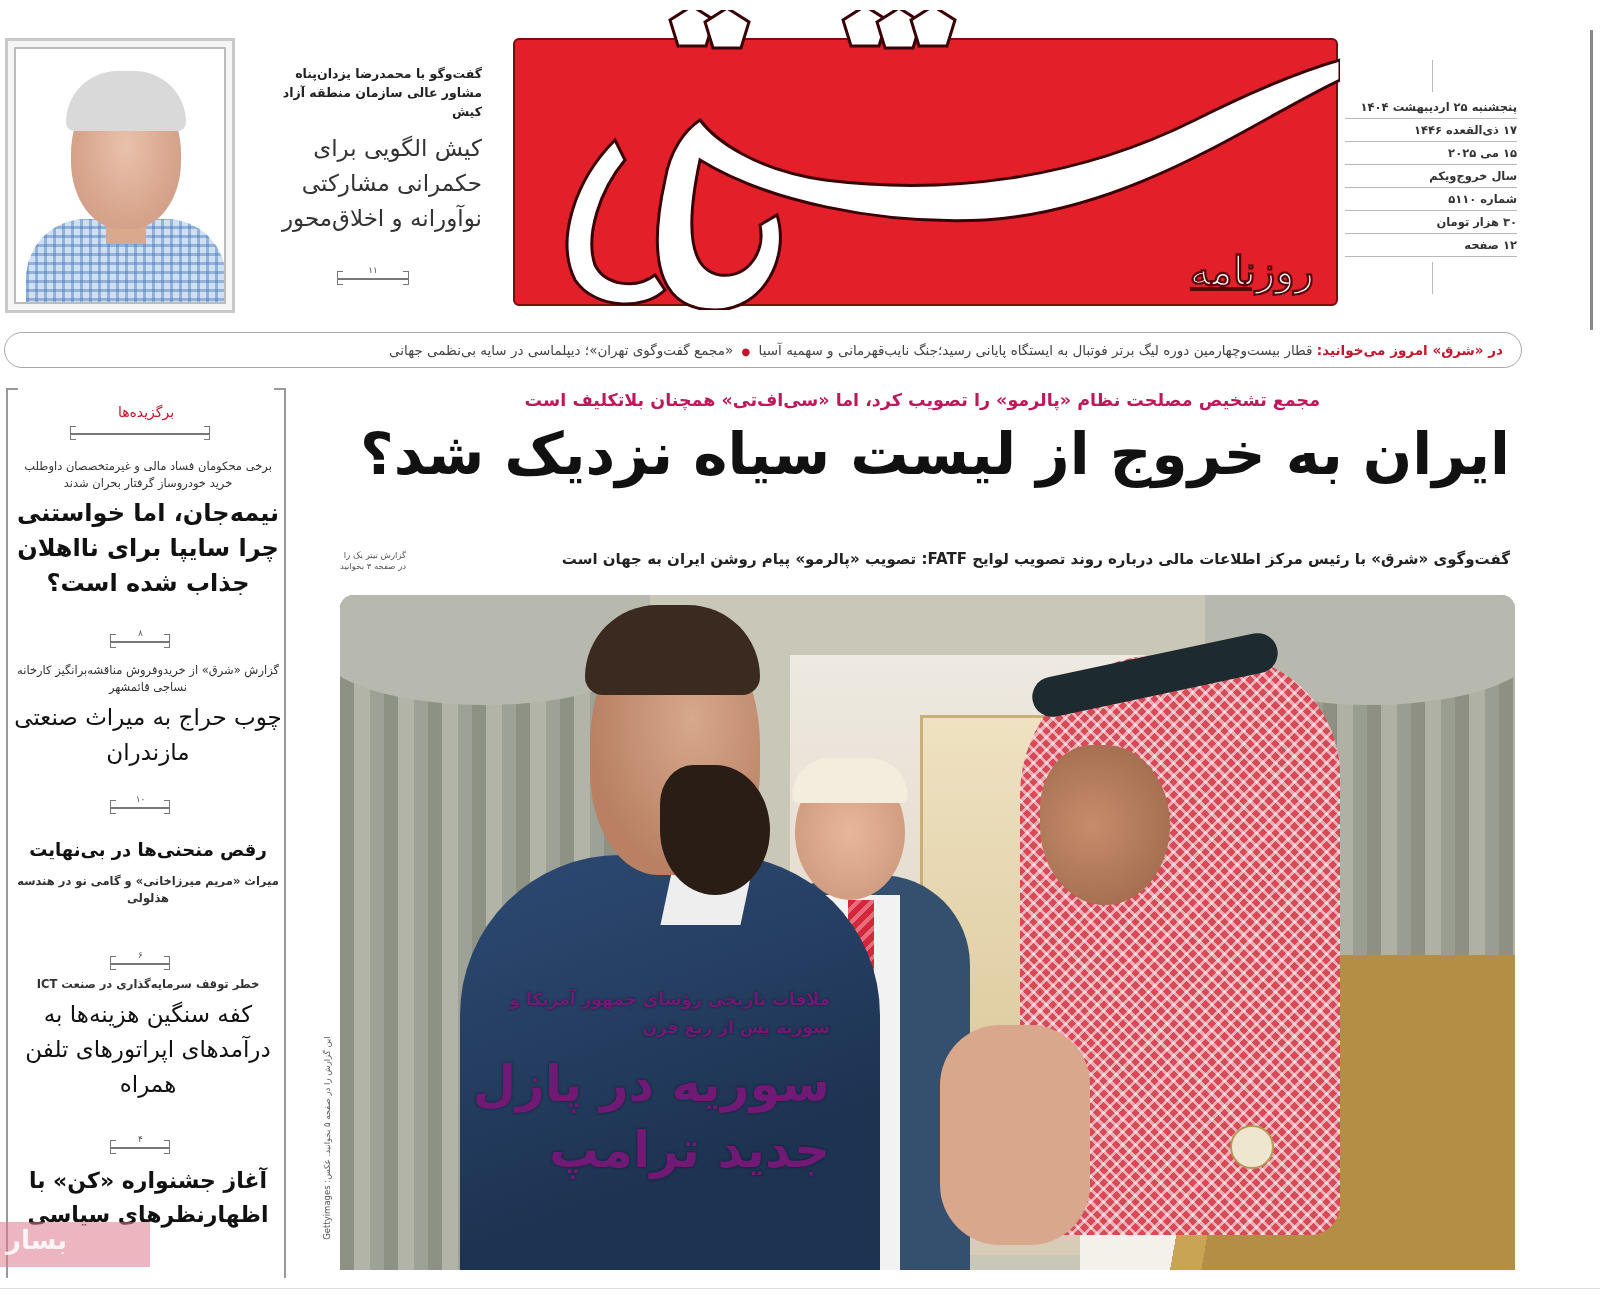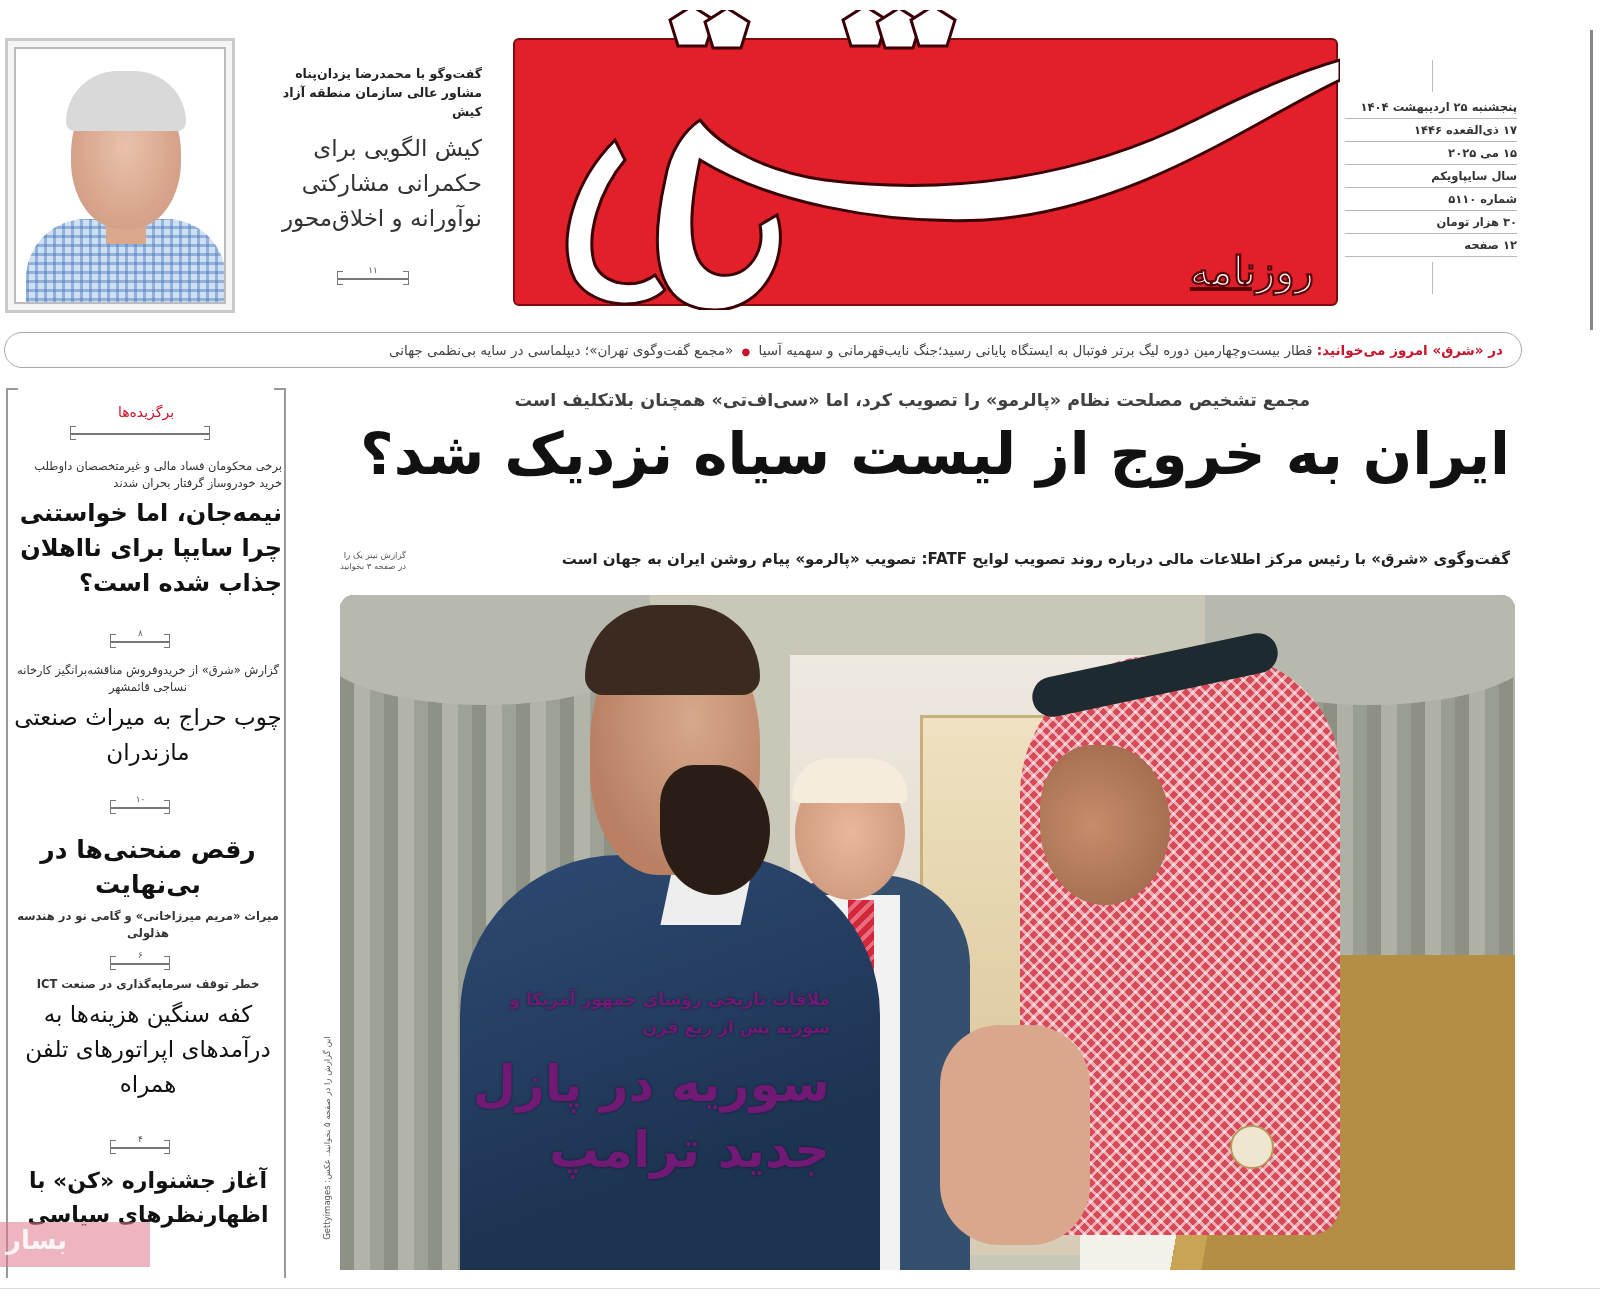--- a/index.html
+++ b/index.html
@@ -52,21 +52,21 @@
   .sep-num { position: absolute; left: 50%; top: -6px; transform: translateX(-50%); font-size: 9px; color: #555; background: #fff; padding: 0 2px; }
   .sb-item { position: absolute; left: 6px; width: 268px; text-align: center; direction: rtl; }
   .sb-kicker { font-size: 11.5px; line-height: 17px; color: #333; }
   .sb-head { font-size: 24px; line-height: 35px; color: #111; font-weight: bold; margin-top: 4px; }
   .sb-head.light { font-weight: normal; font-size: 23px; }
   .watermark { position: absolute; left: 0; top: 1222px; width: 150px; height: 45px; background: rgba(220,120,140,.55); }
   .watermark span { position: absolute; left: 6px; top: 3px; color: rgba(255,255,255,.85); font-size: 26px; font-weight: bold; direction: rtl; }
 
   
   .main { position: absolute; left: 300px; top: 380px; width: 1230px; }
-  .surtitle { position: absolute; right: 220px; top: 10px; font-size: 17.5px; font-weight: bold; color: #404040; direction: rtl; white-space: nowrap; }
+  .surtitle { position: absolute; right: 210px; top: 10px; font-size: 17.5px; font-weight: bold; color: #be185d; direction: rtl; white-space: nowrap; }
   .headline { position: absolute; right: 20px; top: 40px; font-size: 58px; font-weight: bold; color: #111; direction: rtl; white-space: nowrap; letter-spacing: -1px; font-family: "DejaVu Sans", sans-serif; }
   .subtitle { position: absolute; right: 20px; top: 170px; font-size: 15px; font-weight: bold; color: #222; direction: rtl; white-space: nowrap; }
   .see-report { position: absolute; left: 40px; top: 170px; font-size: 8.5px; line-height: 11px; color: #555; direction: rtl; text-align: right; }
 
   
   .photo { position: absolute; left: 340px; top: 595px; width: 1175px; height: 675px; border-radius: 14px 14px 0 0; overflow: hidden; background: #c9c7b8; }
   .curtain-l { position: absolute; left: 0; top: 0; width: 280px; height: 100%;
     background: repeating-linear-gradient(90deg, #8e9285 0 14px, #b1b4a7 14px 30px, #9ea196 30px 44px); }
   .curtain-r { position: absolute; right: 0; top: 0; width: 280px; height: 100%;
     background: repeating-linear-gradient(90deg, #8d9083 0 14px, #aeb1a4 14px 30px, #9a9d92 30px 44px); }
@@ -143,21 +143,21 @@
       </g>
     </svg>
     <div class="logo-sub rtl">روزنامه</div>
   </div>
 
   <div class="deco-v" style="top:60px;height:32px;"></div>
   <div class="dateline rtl">
     <div class="row">پنجشنبه ۲۵ اردیبهشت ۱۴۰۴</div>
     <div class="row">۱۷ ذی‌القعده ۱۴۴۶</div>
     <div class="row">۱۵ می ۲۰۲۵</div>
-    <div class="row">سال سایپا‌ویکم</div>
+    <div class="row">سال خروج‌ویکم</div>
     <div class="row">شماره ۵۱۱۰</div>
     <div class="row">۳۰ هزار تومان</div>
     <div class="row">۱۲ صفحه</div>
   </div>
   <div class="deco-v" style="top:262px;height:32px;"></div>
   <div class="right-edge"></div>
 </div>
 
 <div class="ticker">
   <div class="inner">
@@ -171,21 +171,21 @@
 <div class="sidebar">
   <div class="corner" style="left:-2px;top:0;border-right:none;border-bottom:none;"></div>
   <div class="corner" style="right:-2px;top:0;border-left:none;border-bottom:none;"></div>
   <div class="sb-title">برگزیده‌ها</div>
   <div class="sb-sep" style="top:38px;width:140px;">
     <div class="sep-cap-l"></div>
       <div class="sep-line"></div>
       <div class="sep-cap-r"></div>
   </div>
 
-  <div class="sb-item" style="top:70px;text-align:right;">
+  <div class="sb-item" style="top:70px;">
     <div class="sb-kicker">برخی محکومان فساد مالی و غیرمتخصصان داوطلب خرید خودروساز گرفتار بحران شدند</div>
     <div class="sb-head">نیمه‌جان، اما خواستنی چرا سایپا برای نااهلان جذاب شده است؟</div>
   </div>
   <div class="sb-sep" style="top:246px;">
     <div class="sep-cap-l"></div>
       <div class="sep-line"></div>
       <div class="sep-cap-r"></div>
     <span class="sep-num">۸</span>
   </div>
 
@@ -194,21 +194,21 @@
     <div class="sb-head light">چوب حراج به میراث صنعتی مازندران</div>
   </div>
   <div class="sb-sep" style="top:412px;">
     <div class="sep-cap-l"></div>
       <div class="sep-line"></div>
       <div class="sep-cap-r"></div>
     <span class="sep-num">۱۰</span>
   </div>
 
   <div class="sb-item" style="top:440px;">
-    <div class="sb-head" style="font-size:25px;">رقص منحنی‌ها در بی‌نهایت</div>
+    <div class="sb-head" style="font-size:18px;">رقص منحنی‌ها در بی‌نهایت</div>
     <div class="sb-kicker" style="font-weight:bold;margin-top:6px;">میراث «مریم میرزاخانی» و گامی نو در هندسه هذلولی</div>
   </div>
   <div class="sb-sep" style="top:568px;">
     <div class="sep-cap-l"></div>
       <div class="sep-line"></div>
       <div class="sep-cap-r"></div>
     <span class="sep-num">۶</span>
   </div>
 
   <div class="sb-item" style="top:588px;">

